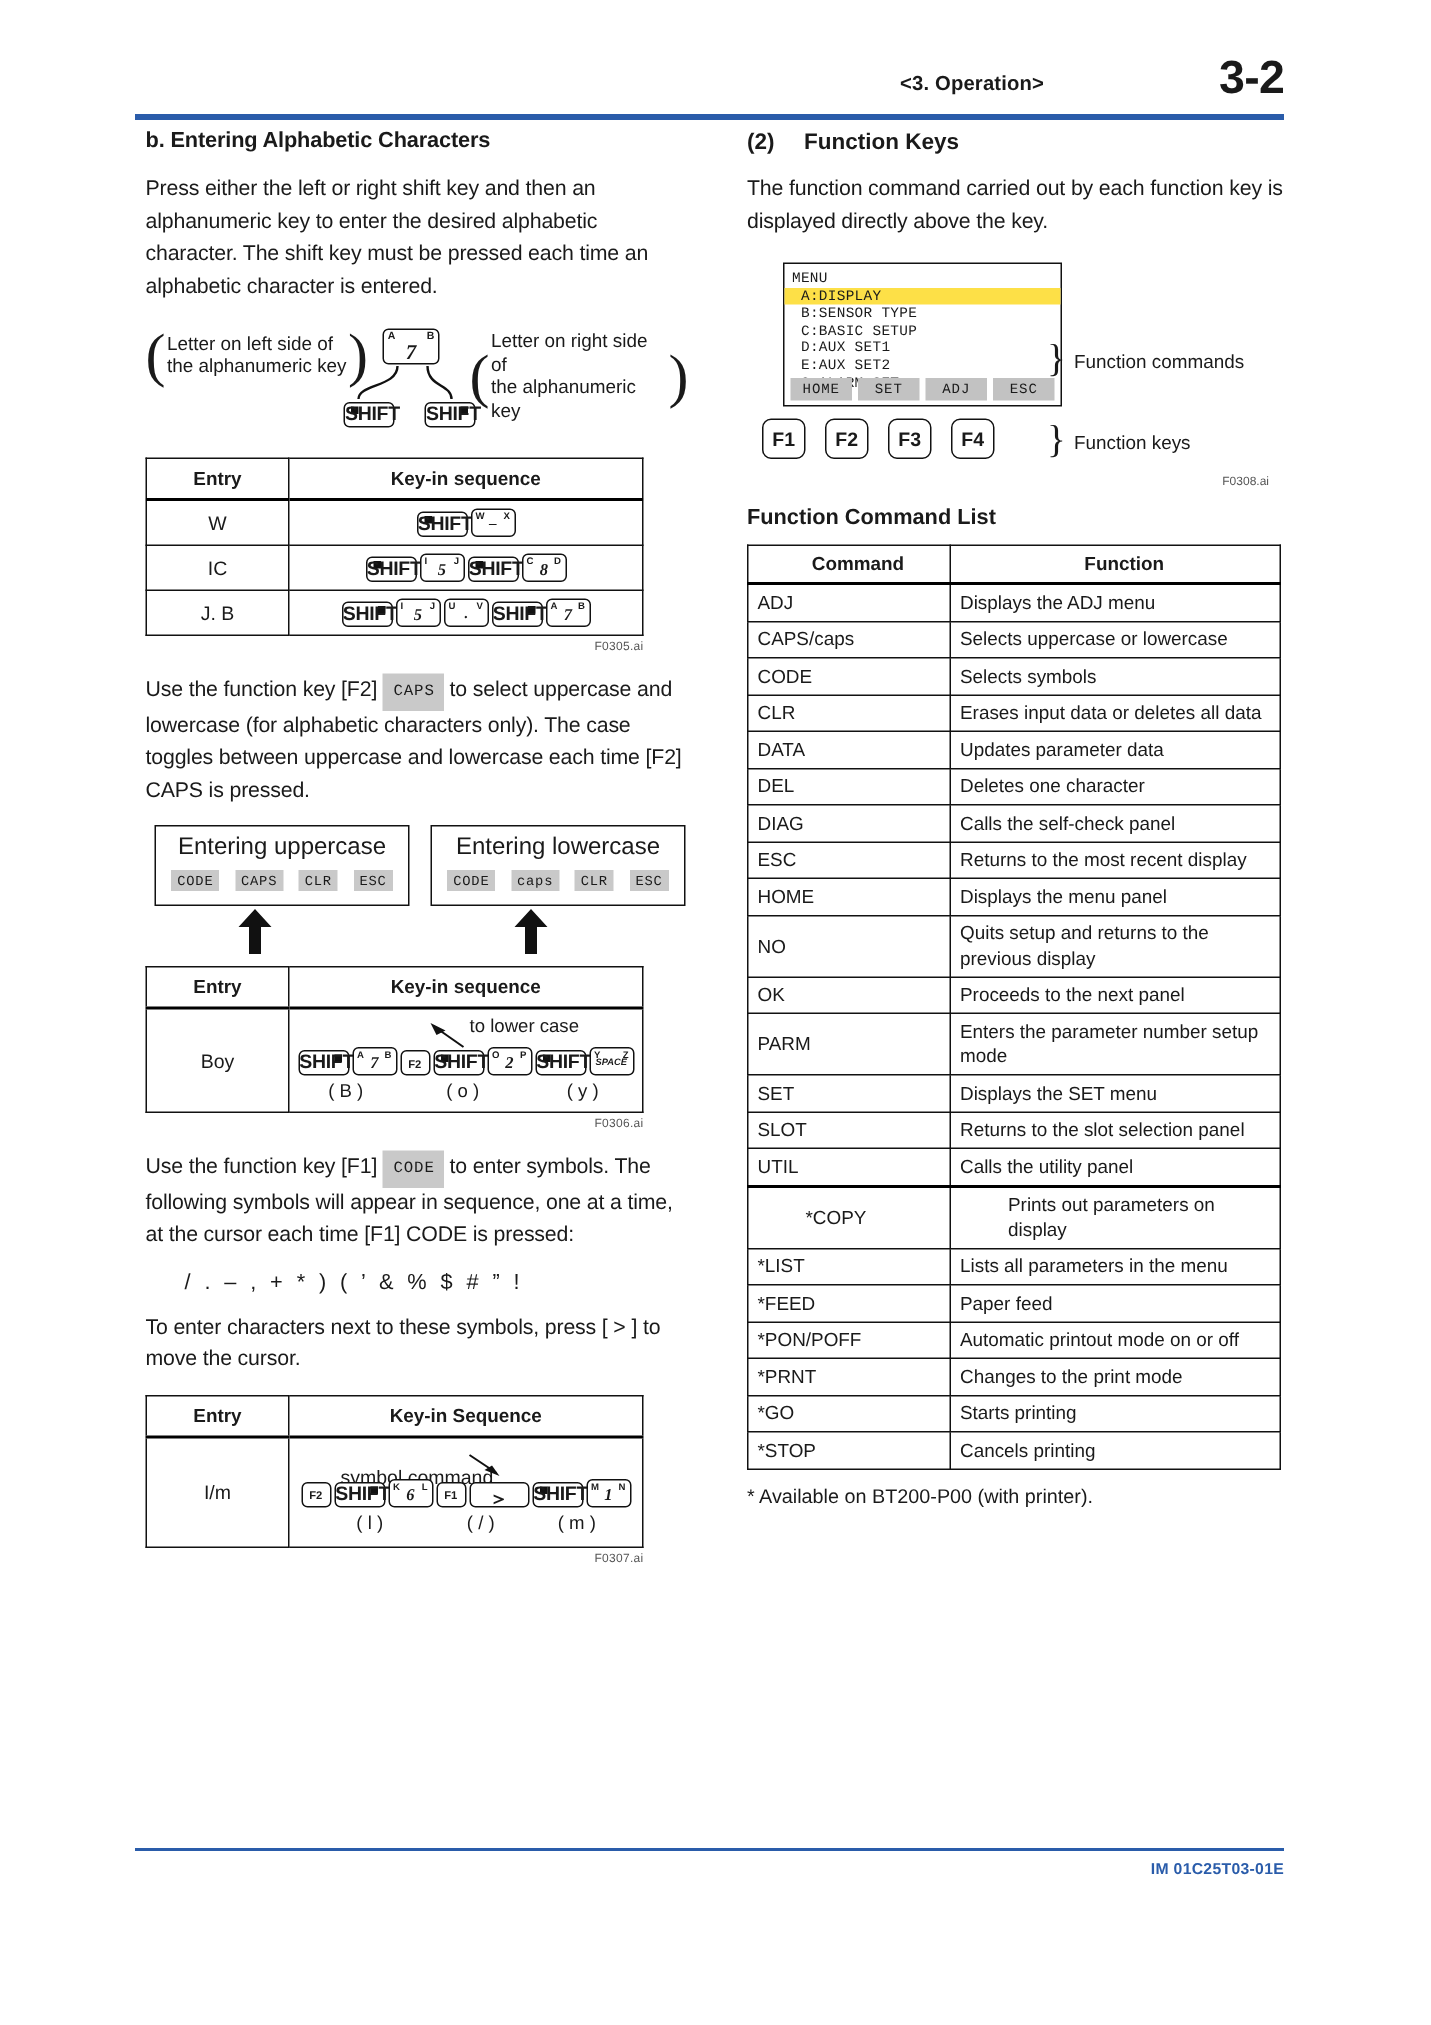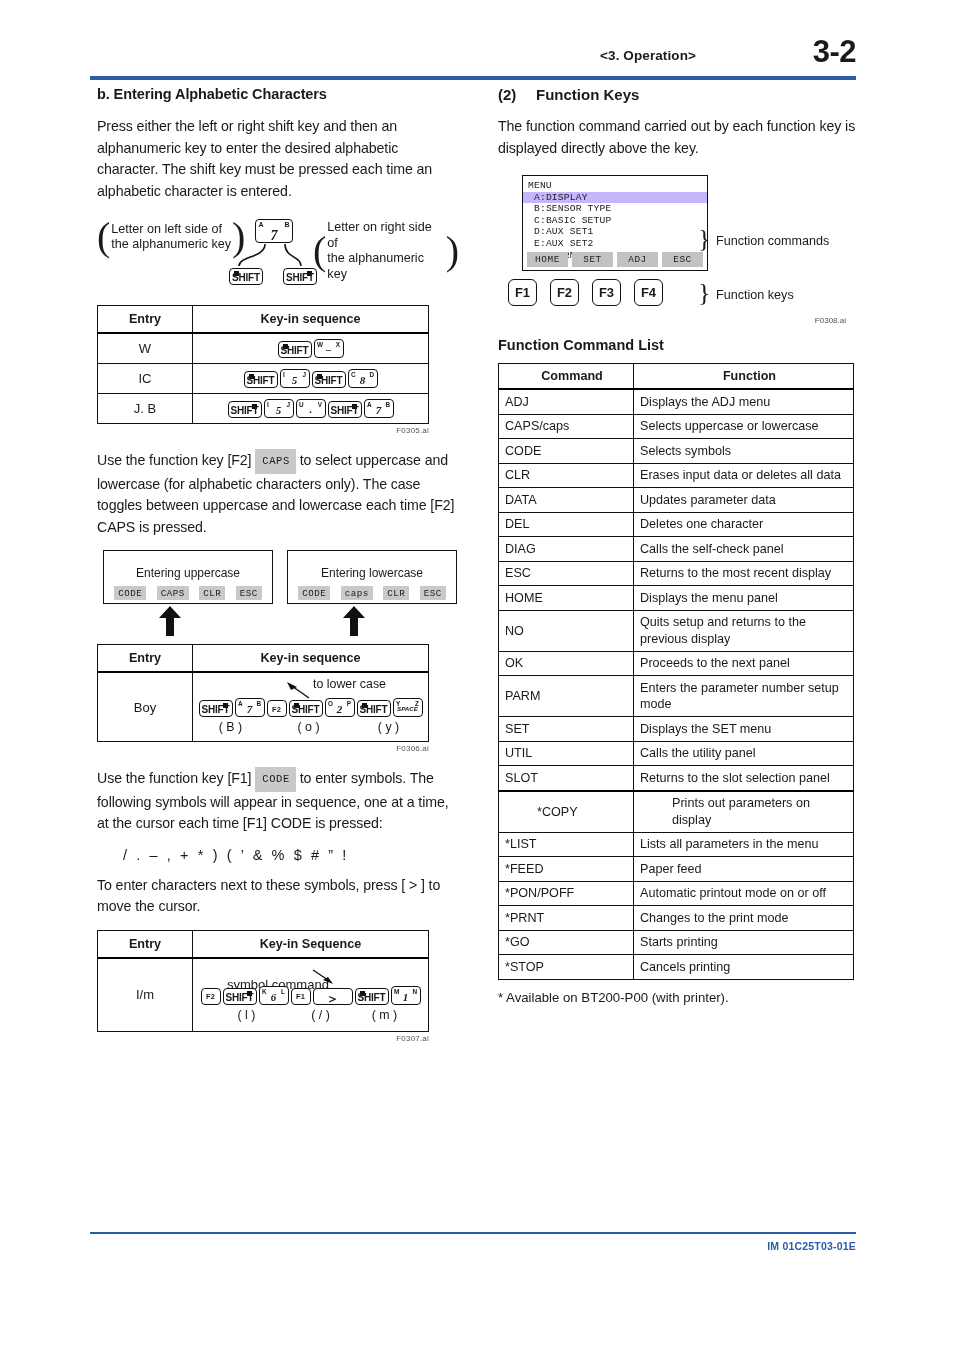--- a/index.html
+++ b/index.html
@@ -27,21 +27,21 @@
 
   
   .keyrow{display:flex;align-items:flex-end;gap:2px;}
   .key{
     position:relative;border:1.4px solid #111;border-radius:4px;background:#fff;
     box-sizing:border-box;display:inline-block;vertical-align:bottom;
   }
   .key.shift{width:34px;height:17px;}
   .key.shift .lbl{
     position:absolute;left:0;right:0;bottom:1px;text-align:center;
-    font-size:10px;font-weight:bold;font-family:"Liberation Sans",sans-serif;letter-spacing:-.2px;
+    font-size:13px;font-weight:bold;font-family:"Liberation Sans",sans-serif;letter-spacing:-.2px;
   }
   .key.shift .sq{position:absolute;top:2px;width:5px;height:5px;background:#111;}
   .key.shift .sq.l{left:4px;}
   .key.shift .sq.r{right:4px;}
 
   .key.alnum{width:30px;height:19px;}
   .key.alnum .c{position:absolute;font-size:6.4px;font-weight:bold;line-height:7px;}
   .key.alnum .c.tl{left:2.5px;top:1px;}
   .key.alnum .c.tr{right:2.5px;top:1px;}
   .key.alnum .mid{
@@ -91,42 +91,42 @@
     display:inline-block;background:#c9c9c9;color:#1a1a1a;
     font-family:"Liberation Mono",monospace;font-size:10.5px;letter-spacing:.6px;
     padding:1.5px 6px 1.5px 7px;vertical-align:1.5px;
   }
 
   
   .caseWrap{position:relative;height:88px;margin:6px 0 6px 0;width:350px;}
   .casePanel{position:absolute;top:0;width:170px;height:54px;border:1.4px solid #111;box-sizing:border-box;}
   .casePanel.l{left:6px;}
   .casePanel.r{left:190px;}
-  .caseTitle{text-align:center;font-size:12px;margin-top:15px;}
+  .caseTitle{text-align:center;font-size:16px;margin-top:5px;}
   .caseBtns{display:flex;justify-content:space-around;margin-top:6px;padding:0 5px;}
   .cbtn{
     background:#c9c9c9;font-family:"Liberation Mono",monospace;font-size:9.2px;
     padding:1.5px 4px;letter-spacing:.5px;
   }
   .caseWrap svg{position:absolute;left:0;top:0;overflow:visible;}
 
   
   .symline{font-size:14.5px;letter-spacing:2.6px;margin:4px 0 12px 26px;}
 
   
   .menuFig{position:relative;width:352px;height:152px;margin:4px 0 2px 0;}
   .lcd{
     position:absolute;left:24px;top:4px;width:186px;height:96px;
     border:1.4px solid #111;box-sizing:border-box;background:#fff;
     font-family:"Liberation Mono",monospace;font-size:9.6px;line-height:11.6px;
     padding:4px 0 0 0;
   }
   .lcd .li{padding-left:5px;letter-spacing:.2px;white-space:pre;}
   .lcd .li.ind{padding-left:11px;}
-  .lcd .li.hl{background:#c4b5fd;}
+  .lcd .li.hl{background:#fde047;}
   .lcdbar{position:absolute;left:0;right:0;bottom:0;display:flex;gap:4px;padding:0 4px 3px 4px;box-sizing:border-box;}
   .lcdbar .cmd{
     background:#c2c2c2;font-family:"Liberation Mono",monospace;font-size:9.4px;
     flex:1;text-align:center;padding:1.5px 0;letter-spacing:.6px;
   }
   .fkeys{position:absolute;left:10px;top:108px;display:flex;gap:13px;}
   .fkey{
     width:29px;height:27px;border:1.8px solid #111;border-radius:6px;
     display:flex;align-items:center;justify-content:center;
     font-size:13px;font-weight:bold;box-sizing:border-box;background:#fff;
@@ -556,26 +556,26 @@
           </tr>
           <tr>
             <td class="cmd">PARM</td>
             <td class="fnc">Enters the parameter number setup mode</td>
           </tr>
           <tr>
             <td class="cmd">SET</td>
             <td class="fnc">Displays the SET menu</td>
           </tr>
           <tr>
+            <td class="cmd">SLOT</td>
+            <td class="fnc">Returns to the slot selection panel</td>
+          </tr>
+          <tr>
             <td class="cmd">UTIL</td>
             <td class="fnc">Calls the utility panel</td>
-          </tr>
-          <tr>
-            <td class="cmd">SLOT</td>
-            <td class="fnc">Returns to the slot selection panel</td>
           </tr>
           <tr class="divider">
             <td class="cmd">*COPY</td>
             <td class="fnc">Prints out parameters on display</td>
           </tr>
           <tr>
             <td class="cmd">*LIST</td>
             <td class="fnc">Lists all parameters in the menu</td>
           </tr>
           <tr>

